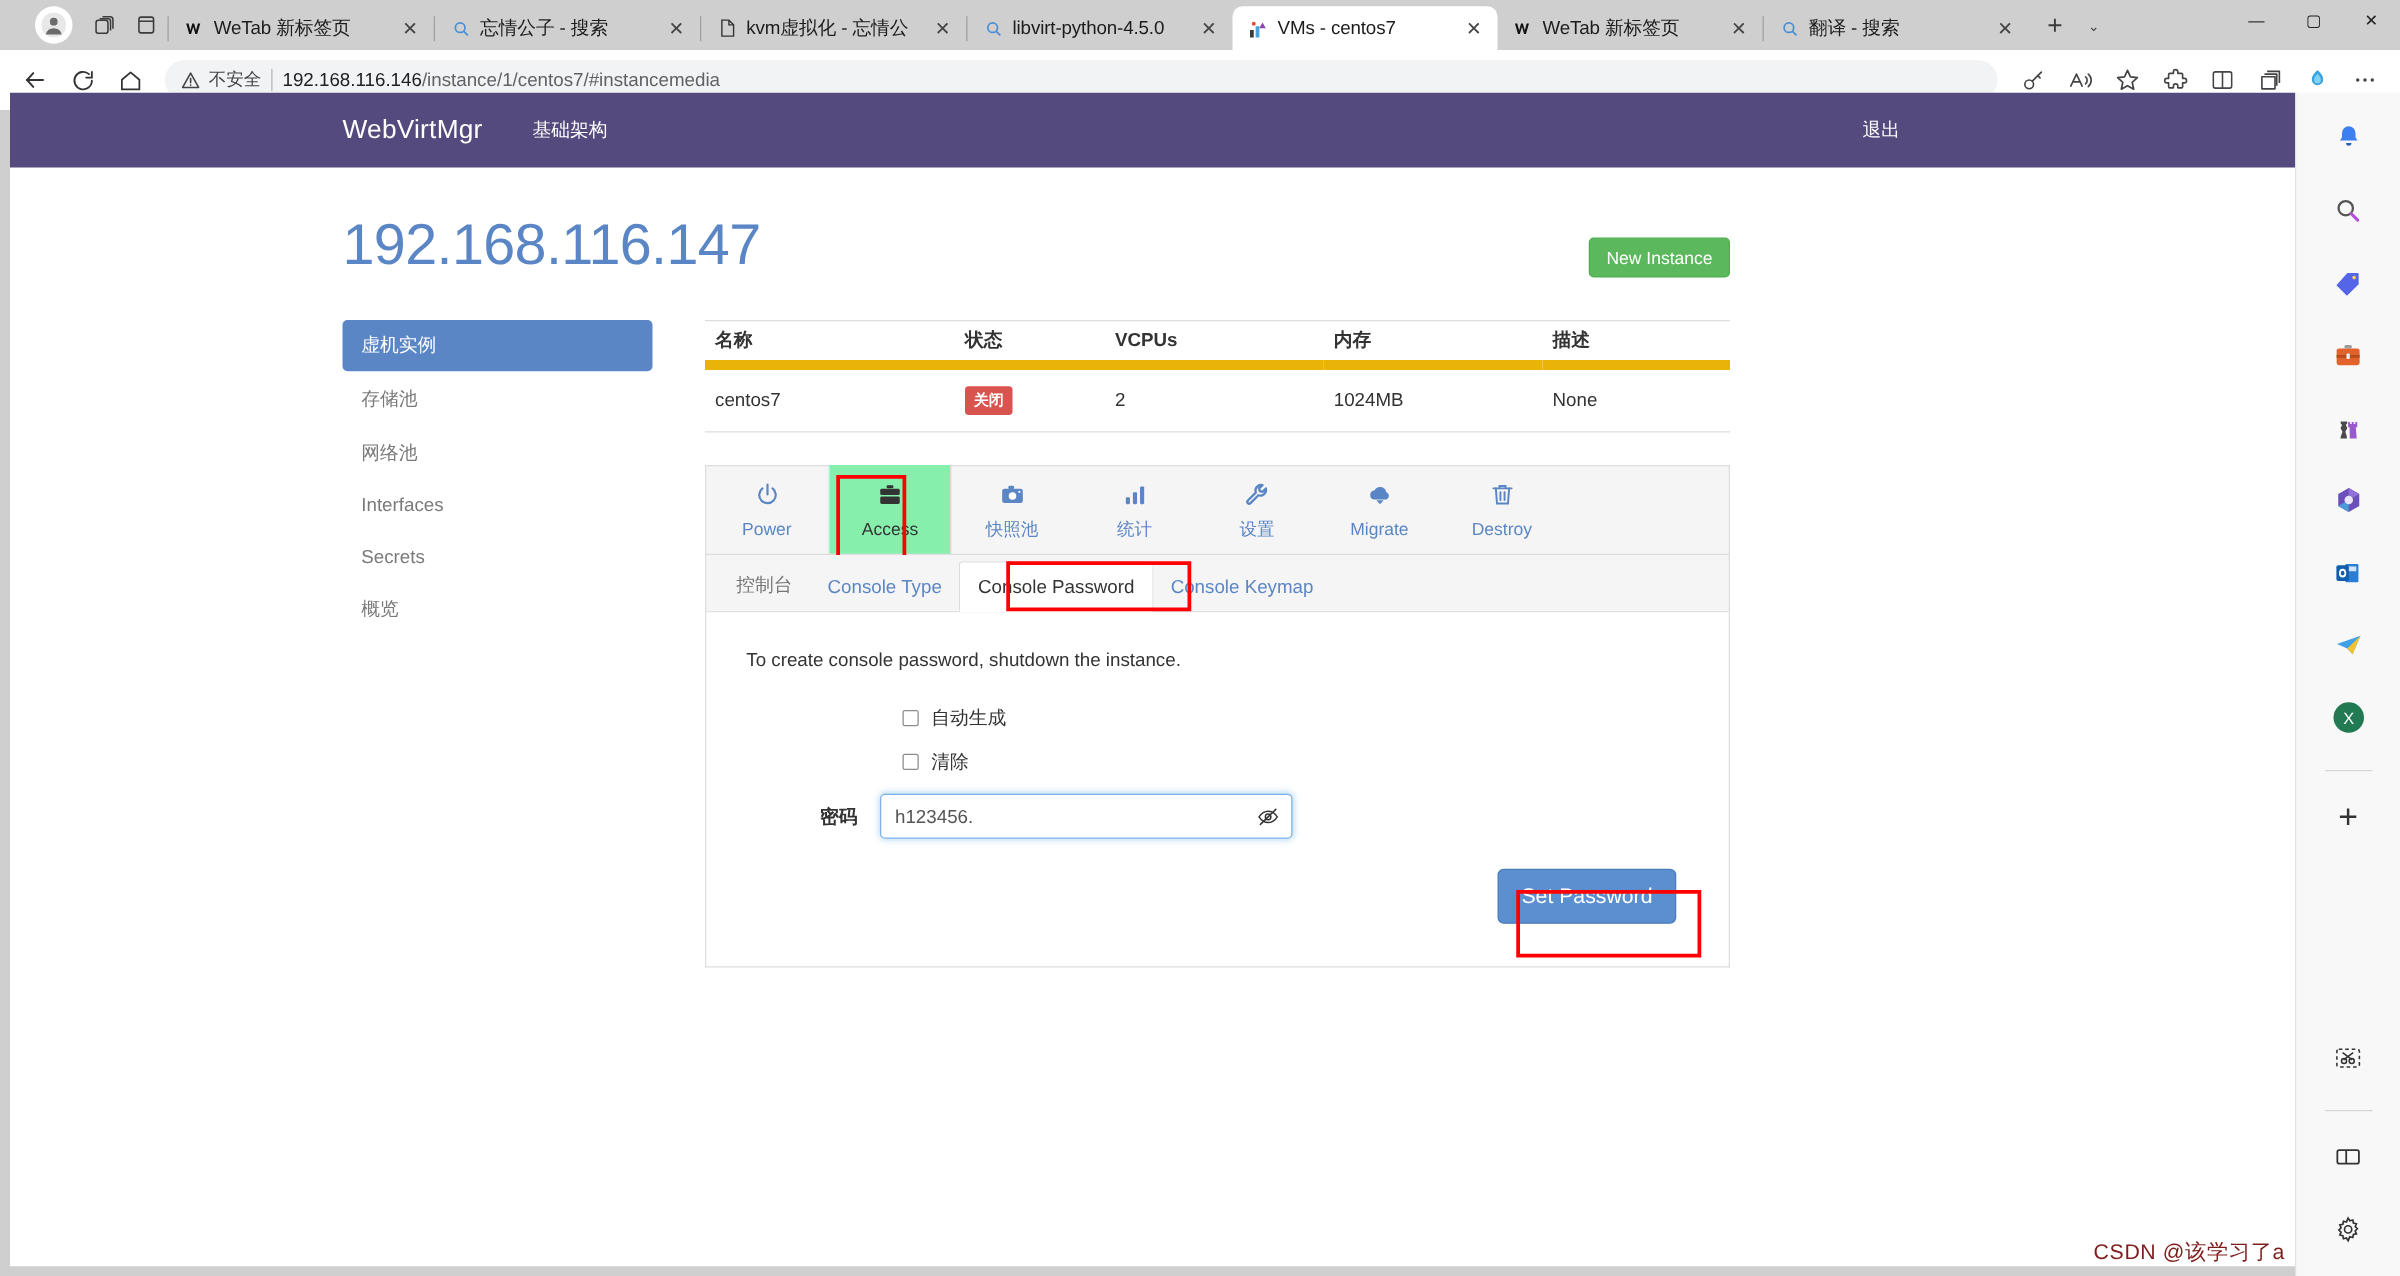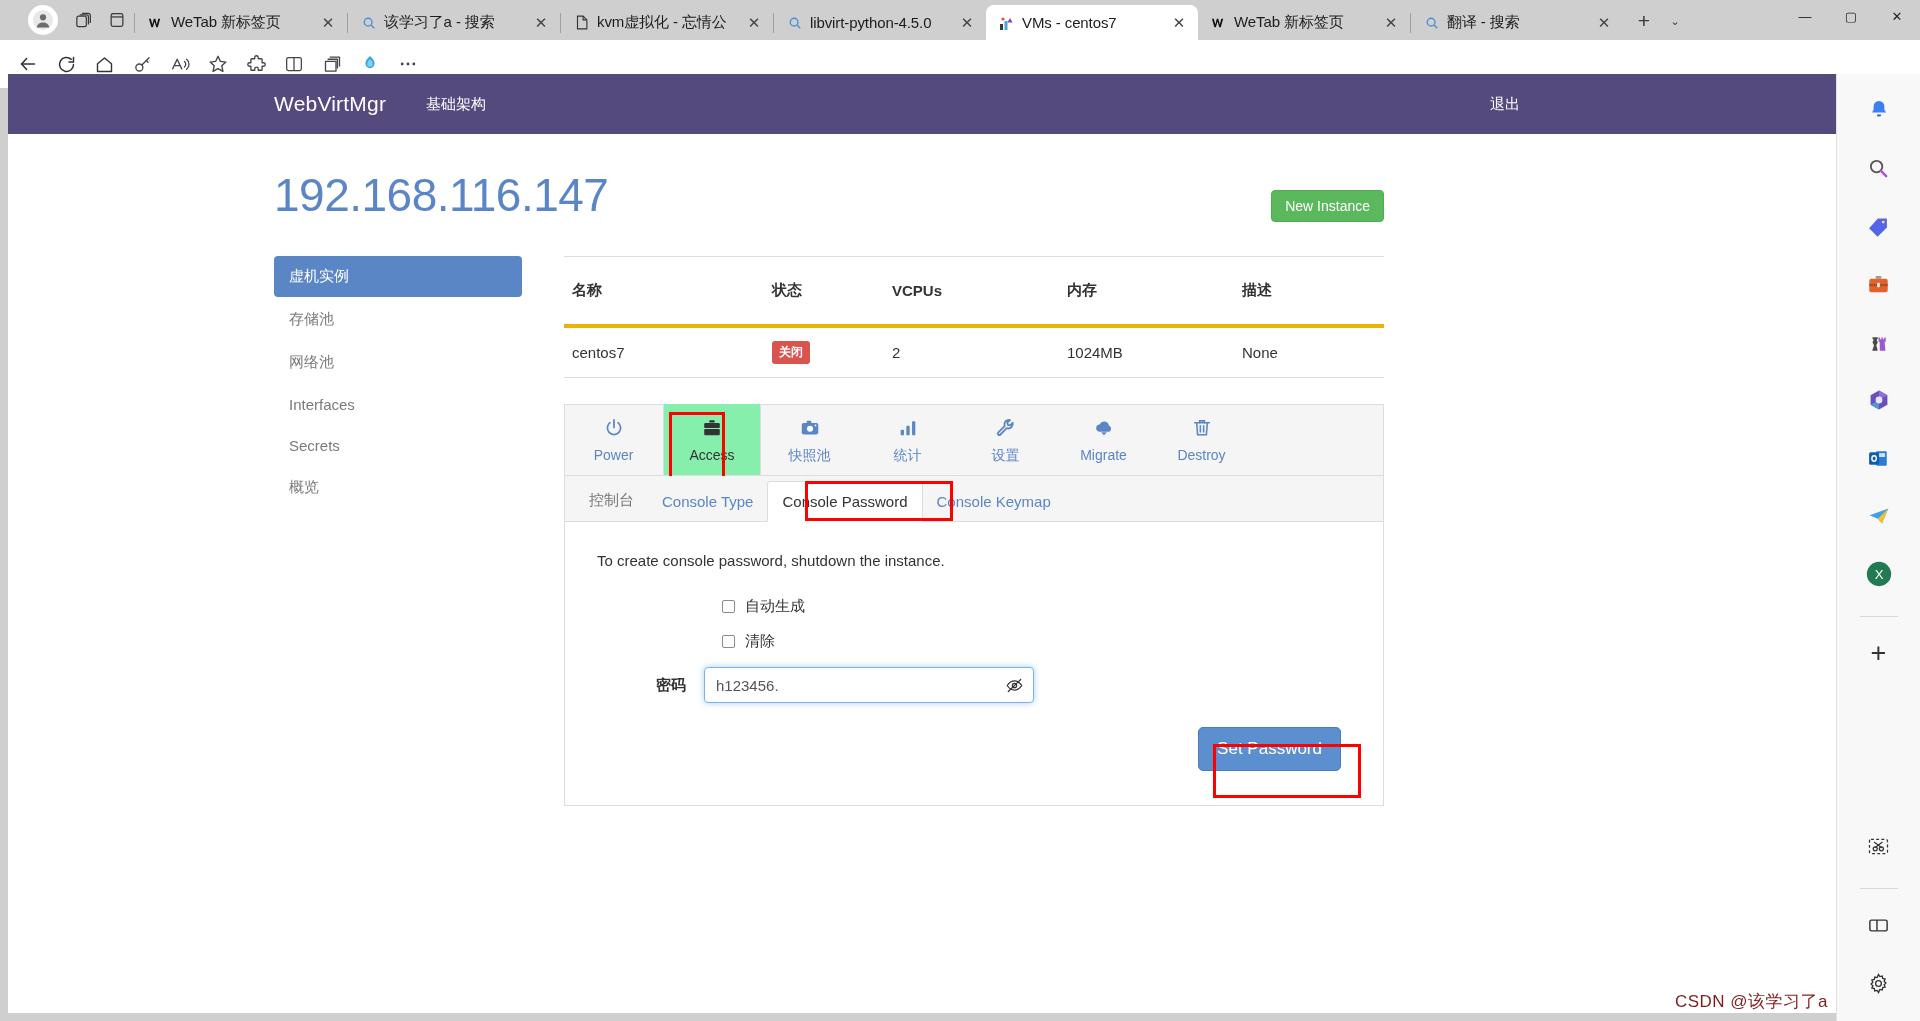--- a/index.html
+++ b/index.html
@@ -98,21 +98,21 @@
     display: block; padding: 11px 15px; font-size: 15px;
     color: #7a7a7a; border-radius: 4px; margin-bottom: 2px;
   }
   .side-item.active { background: #5b86c5; color: #ffffff; }
 
   .maincol { flex: 1 1 auto; margin-left: 42px; }
 
   table.inst { width: 100%; border-collapse: collapse; }
   table.inst th {
     text-align: left; font-size: 15px; color: #333; font-weight: bold;
-    padding: 24px 8px; border-top: 1px solid #ddd; border-bottom: 4px solid #eab308;
+    padding: 6px 8px; border-top: 1px solid #ddd; border-bottom: 8px solid #eab308;
   }
   table.inst td { font-size: 15px; color: #333; padding: 13px 8px; border-bottom: 1px solid #ddd; }
   .col-name { width: 200px; } .col-state { width: 120px; }
   .col-vcpu { width: 175px; } .col-mem { width: 175px; }
   .badge-off {
     display: inline-block; background: #d9534f; color: #fff;
     font-size: 12px; padding: 3px 7px; border-radius: 3px; font-weight: bold;
   }
 
   
@@ -239,21 +239,21 @@
     </div>
     <div class="tab-sep"></div>
 
     <div class="tab">
       <span class="tab-favicon">
         <svg width="14" height="14" viewBox="0 0 16 16" fill="none" stroke="#4a8fd6" stroke-width="1.6">
             <circle cx="7" cy="7" r="4.4"></circle>
             <line x1="10.3" y1="10.3" x2="14" y2="14"></line>
           </svg>
       </span>
-      <span class="tab-title">该学习了a - 搜索</span>
+      <span class="tab-title">忘情公子 - 搜索</span>
       <span class="tab-close">✕</span>
     </div>
     <div class="tab-sep"></div>
 
     <div class="tab">
       <span class="tab-favicon">
         <svg width="14" height="15" viewBox="0 0 14 16" fill="none" stroke="#333" stroke-width="1.2">
             <path d="M2.2 1.2h6l4 4v9.6h-10z"></path>
             <path d="M8.2 1.2v4h4"></path>
           </svg>
@@ -331,20 +331,32 @@
           <path d="M20 12a8 8 0 1 1-2.6-5.9"></path>
           <polyline points="20,4 20,9.2 14.8,9.2"></polyline>
         </svg>
     </div>
     <div class="tb-icon">
       <svg width="21" height="21" viewBox="0 0 24 24" fill="none" stroke="#333" stroke-width="1.6" stroke-linejoin="round">
           <path d="M4 11.2L12 4.5l8 6.7V20H4z"></path>
         </svg>
     </div>
 
+    <div class="omnibox">
+      <span class="omni-warn">
+        <svg width="17" height="17" viewBox="0 0 20 20" fill="none" stroke="#444" stroke-width="1.5" stroke-linejoin="round">
+            <path d="M10 3l7.5 13.4H2.5z"></path>
+            <line x1="10" y1="8" x2="10" y2="12" stroke-linecap="round"></line>
+            <circle cx="10" cy="14.2" r=".8" fill="#444" stroke="none"></circle>
+          </svg>
+        <span>不安全</span>
+      </span>
+      <span class="omni-divider"></span>
+      <span class="omni-url"><span>192.168.116.146</span><span class="dim">/instance/1/centos7/#instancemedia</span></span>
+    </div>
 
     <div class="tb-right">
       <div class="tb-icon">
         <svg width="21" height="21" viewBox="0 0 24 24" fill="none" stroke="#444" stroke-width="1.5">
             <circle cx="8.4" cy="15.4" r="4"></circle>
             <line x1="11.3" y1="12.5" x2="19.5" y2="4.3" stroke-linecap="round"></line>
             <line x1="16.3" y1="7.5" x2="18.3" y2="9.5" stroke-linecap="round"></line>
           </svg>
       </div>
       <div class="tb-icon">

